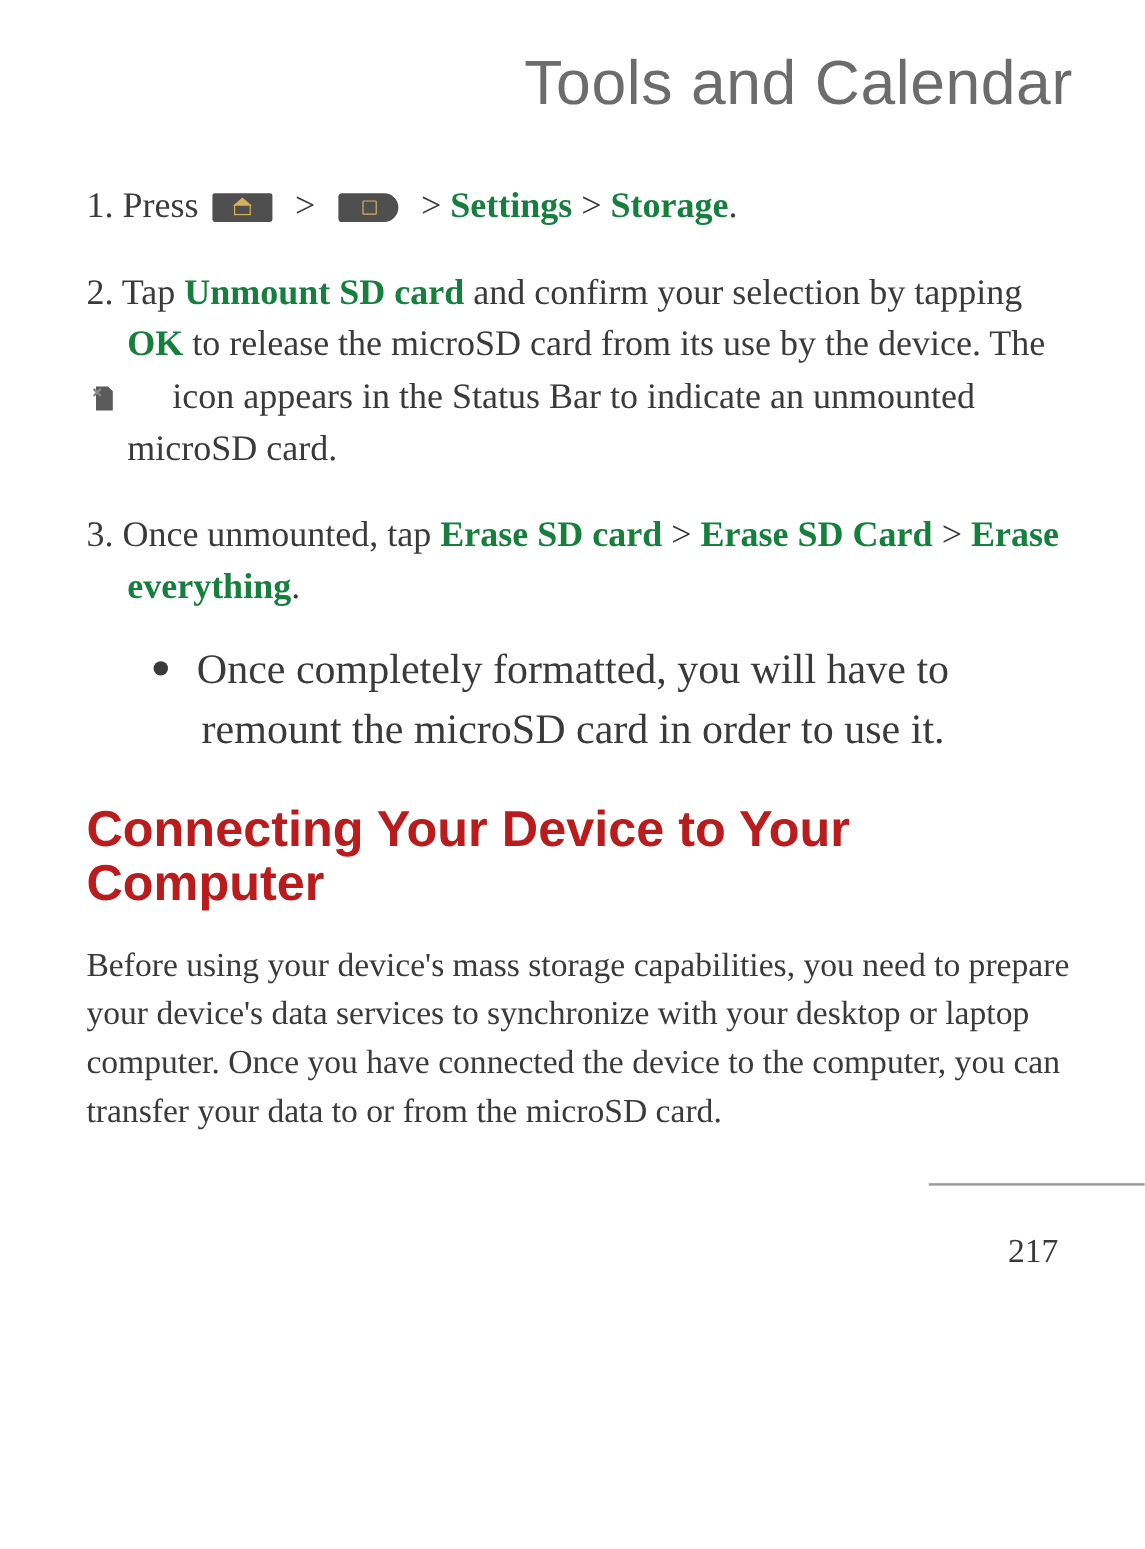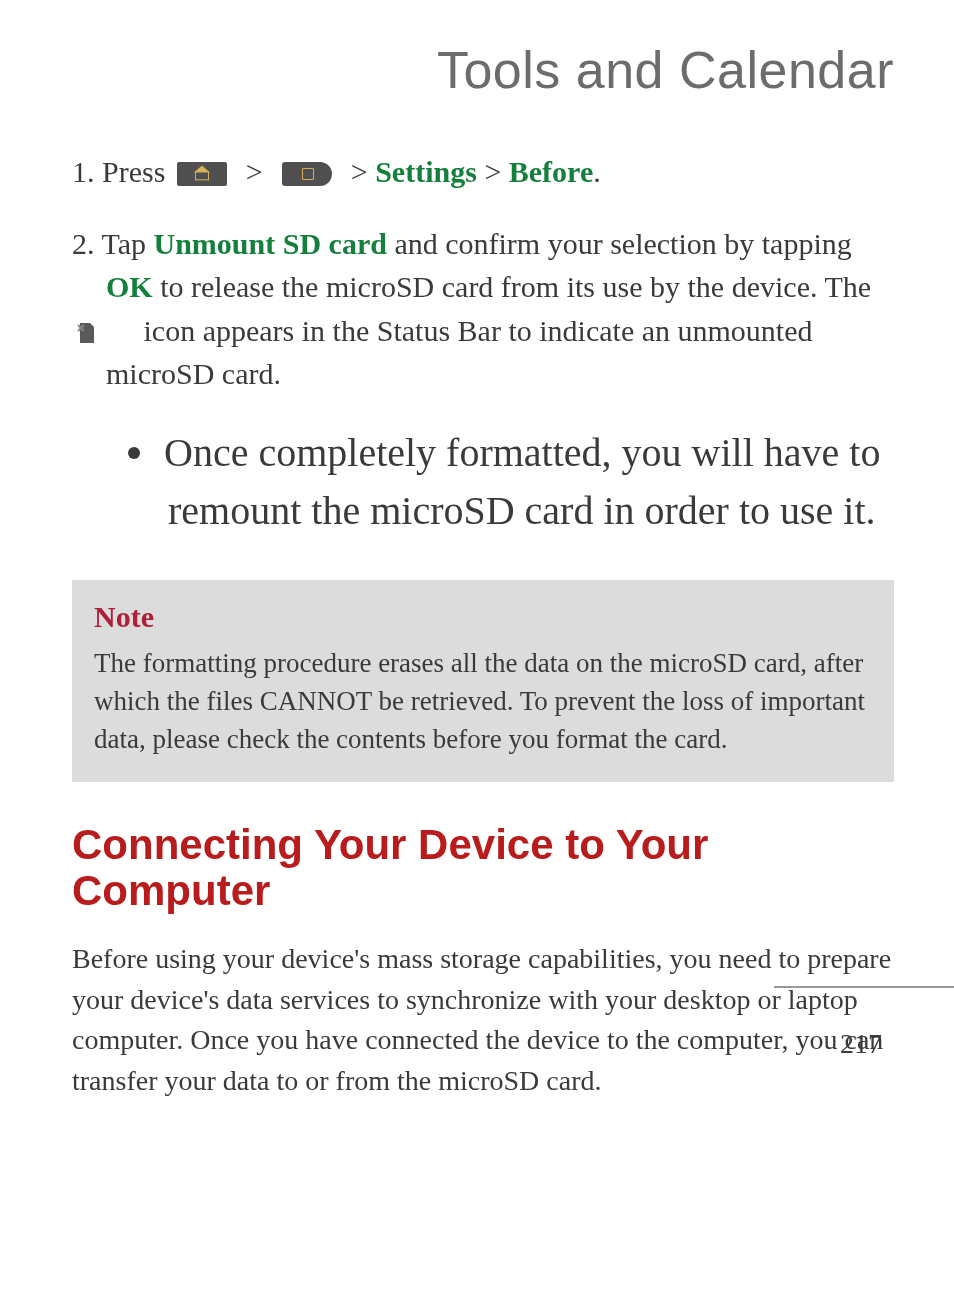--- a/index.html
+++ b/index.html
@@ -35,23 +35,23 @@
     margin: 0 0 28px 0;
     color: #3a3a3a;
   }
   .step-body {
     padding-left: 34px;
     text-indent: -34px;
   }
   .sub-bullet {
     padding-left: 96px;
     text-indent: -40px;
-    font-size: 40px;
+    font-size: 35px;
     line-height: 1.45;
-    margin: 22px 0 40px 0;
+    margin: 22px 0 28px 0;
   }
   .sub-bullet .dot {
     display: inline-block;
     width: 12px;
     height: 12px;
     background: #3a3a3a;
     border-radius: 50%;
     vertical-align: middle;
     margin-right: 24px;
     position: relative;
@@ -170,21 +170,21 @@
   <div class="step">
     <div class="step-body">
       <span>1.</span>
       <span>Press</span>
       <span class="inline-icon icon-home"></span>
       &nbsp;<span>&gt;</span>&nbsp;
       <span class="inline-icon icon-menu"></span>
       &nbsp;<span>&gt;</span>
       <b>Settings</b>
       <span>&gt;</span>
-      <b>Before</b><span>.</span>
+      <b>Storage</b><span>.</span>
     </div>
   </div>
 
   <div class="step">
     <div class="step-body">
       <span>2.</span>
       <span>Tap</span>
       <b>Unmount SD card</b>
       <span>and confirm your selection by tapping</span>
       <b>OK</b>
@@ -193,29 +193,34 @@
         <svg viewBox="0 0 20 24">
             <path d="M4 2 L14 2 L18 6 L18 22 L4 22 Z" fill="#5a5a5a"></path>
             <path d="M2 4 L8 10 M8 4 L2 10" stroke="#888" stroke-width="2"></path>
           </svg>
       </span>
       <span>icon appears in the Status Bar to indicate an unmounted microSD card.</span>
     </div>
   </div>
 
   <div class="step">
+    <div class="step-body">
+      <span>3.</span>
+      <span>Once unmounted, tap</span>
+      <b>Erase SD card</b>
+      <span>&gt;</span>
+      <b>Erase SD Card</b>
+      <span>&gt;</span>
+      <b>Erase everything</b><span>.</span>
+    </div>
     <div class="sub-bullet">
       <span class="dot"></span><span>Once completely formatted, you will have to remount the microSD card in order to use it.</span>
     </div>
   </div>
 
-  <div class="note-box">
-    <div class="note-title">Note</div>
-    <div class="note-text">The formatting procedure erases all the data on the microSD card, after which the files CANNOT be retrieved. To prevent the loss of important data, please check the contents before you format the card.</div>
-  </div>
 
   <h2 class="section-heading">Connecting Your Device to Your Computer</h2>
 
   <p class="para">Before using your device's mass storage capabilities, you need to prepare your device's data services to synchronize with your desktop or laptop computer. Once you have connected the device to the computer, you can transfer your data to or from the microSD card.</p>
 
   <div class="footer-rule"></div>
   <div class="page-num">217</div>
 
 </div>
 

